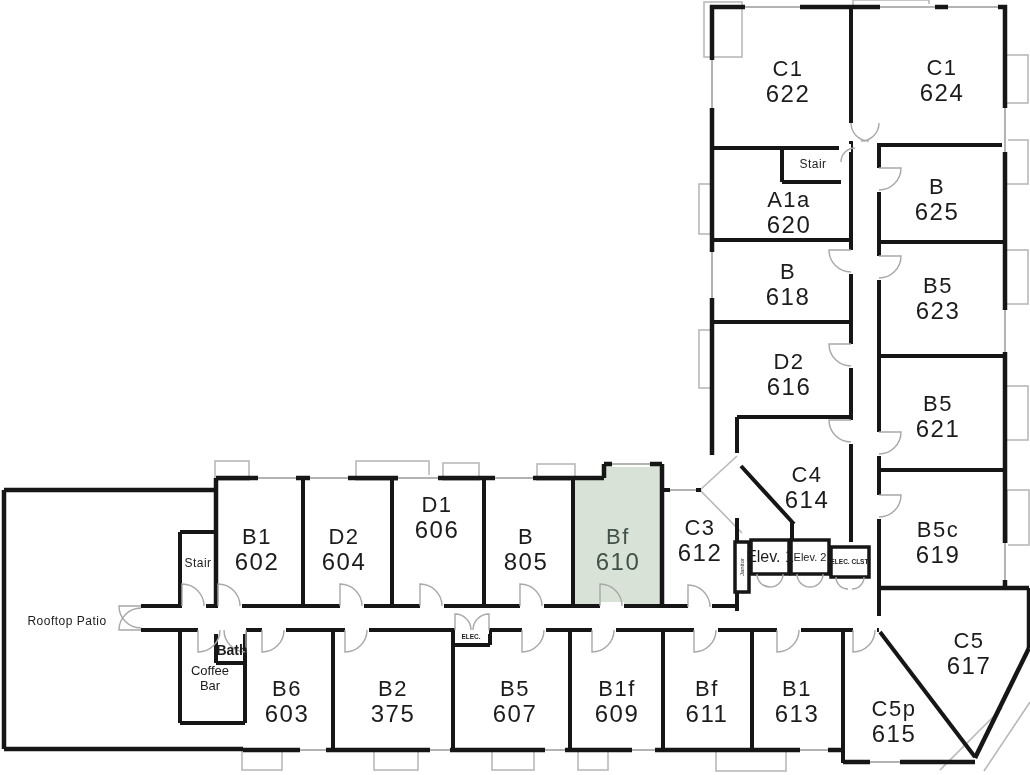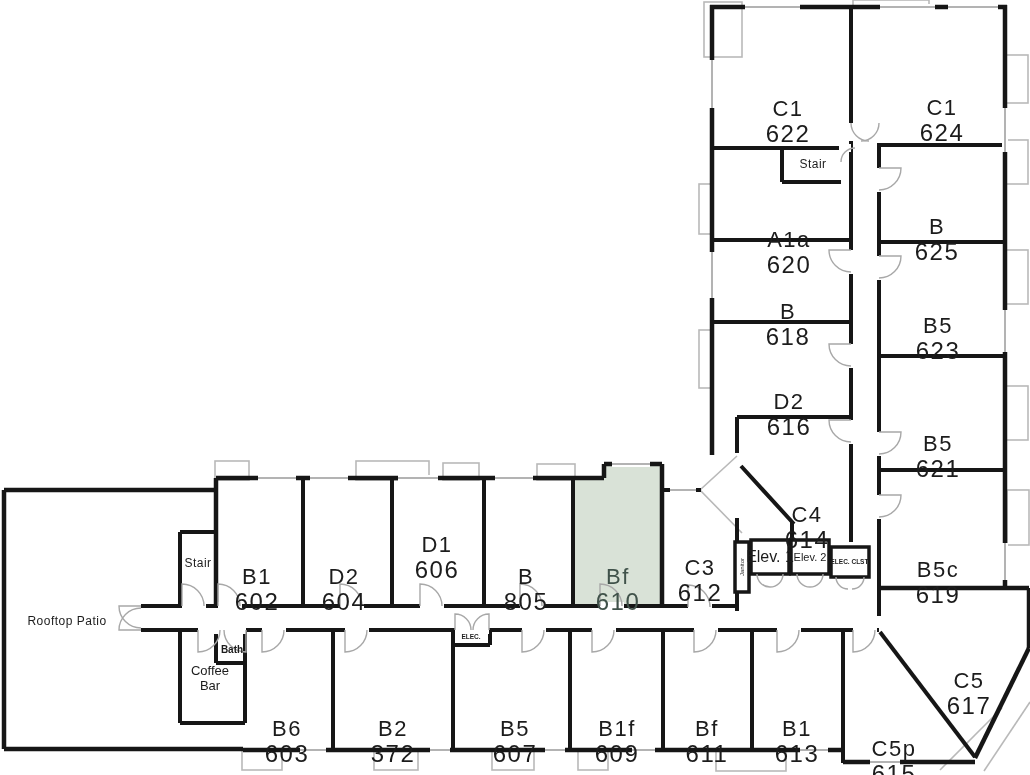--- a/index.html
+++ b/index.html
@@ -1,20 +1,20 @@
 <!DOCTYPE html>
 <html><head>
 <meta charset="utf-8">
 <style>
   html,body{margin:0;padding:0;background:#ffffff;}
   .plan{position:relative;width:1030px;height:775px;background:#fff;overflow:hidden;
         font-family:"Liberation Sans","DejaVu Sans",sans-serif;}
   .plan svg{position:absolute;left:0;top:0;}
   .lbl{position:absolute;transform:translate(-50%,-50%);text-align:center;
-       color:#1c1c1c;line-height:1.1;white-space:nowrap;margin-top:40px;}
+       color:#1c1c1c;line-height:1.1;white-space:nowrap;}
   .lbl .rt{font-size:22px;font-weight:400;letter-spacing:1.5px;}
   .lbl .rn{font-size:24px;font-weight:400;letter-spacing:1.5px;}
   .lbl.hl{color:#40524a;}
   .svc{position:absolute;transform:translate(-50%,-50%);color:#1c1c1c;text-align:center;line-height:1.15;}
   .svc.rot{transform:translate(-50%,-50%) rotate(-90deg);}
 </style>
 </head>
 <body>
 
 <div class="plan">
@@ -218,21 +218,21 @@
 <div class="lbl" style="left:287px;top:702px">
   <div class="rt">B6</div>
   <div class="rn">603</div>
 </div>
 <div class="lbl" style="left:344px;top:550px">
   <div class="rt">D2</div>
   <div class="rn">604</div>
 </div>
 <div class="lbl" style="left:393px;top:702px">
   <div class="rt">B2</div>
-  <div class="rn">372</div>
+  <div class="rn">375</div>
 </div>
 <div class="lbl" style="left:437px;top:518px">
   <div class="rt">D1</div>
   <div class="rn">606</div>
 </div>
 <div class="lbl" style="left:515px;top:702px">
   <div class="rt">B5</div>
   <div class="rn">607</div>
 </div>
 <div class="lbl" style="left:526px;top:550px">
@@ -303,21 +303,21 @@
   <div class="rt">C1</div>
   <div class="rn">624</div>
 </div>
 <div class="lbl" style="left:937px;top:200px">
   <div class="rt">B</div>
   <div class="rn">625</div>
 </div>
 
 <div class="svc" style="left:813px;top:165px;font-size:12px;letter-spacing:0.5px">Stair</div>
 <div class="svc" style="left:198px;top:564px;font-size:12px;letter-spacing:0.5px">Stair</div>
-<div class="svc" style="left:232px;top:650px;font-size:10px;font-weight:600">Bath</div>
+<div class="svc" style="left:232px;top:650px;font-size:14px;font-weight:600">Bath</div>
 <div class="svc" style="left:210px;top:679px;font-size:13px;white-space:normal;width:52px">Coffee Bar</div>
 <div class="svc" style="left:770px;top:557px;font-size:16px">Elev. 1</div>
 <div class="svc" style="left:810px;top:557px;font-size:11px">Elev. 2</div>
 <div class="svc" style="left:850px;top:562px;font-size:6.5px;font-weight:700">ELEC. CLST.</div>
 <div class="svc" style="left:471px;top:637px;font-size:6.5px;font-weight:700">ELEC.</div>
 <div class="svc rot" style="left:742px;top:567px;font-size:6px">Janitor</div>
 <div class="svc" style="left:67px;top:622px;font-size:12px;letter-spacing:0.5px">Rooftop Patio</div>
 
 </div>
 

